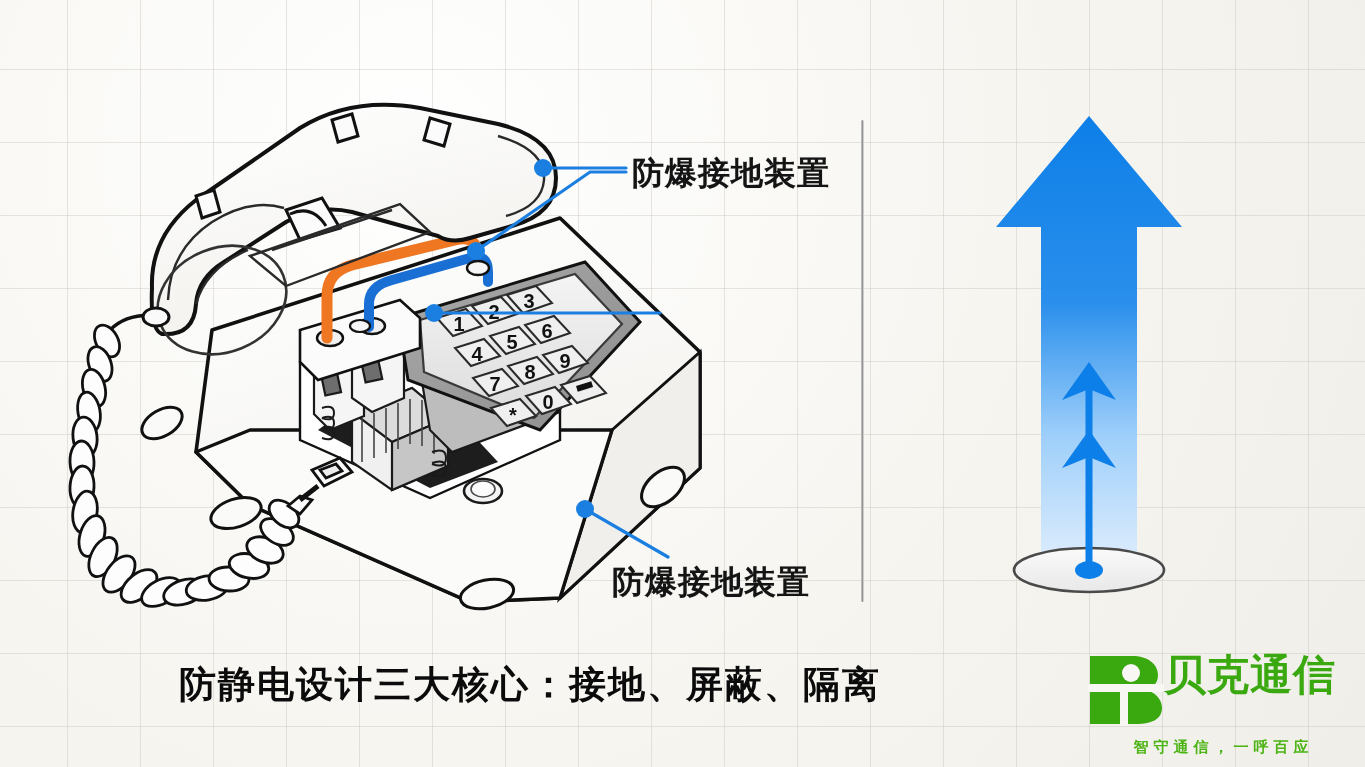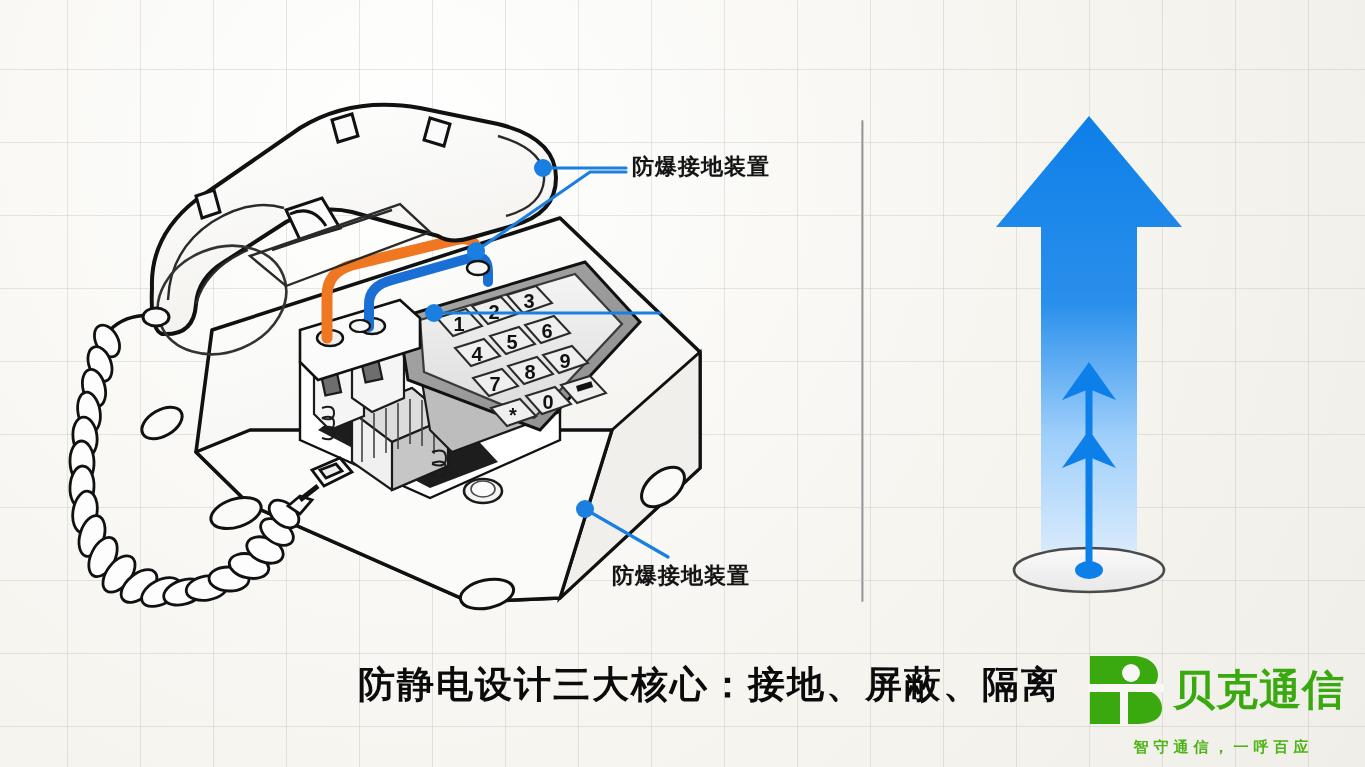--- a/index.html
+++ b/index.html
@@ -27,43 +27,43 @@
     left:861px;top:120px;width:3px;height:482px;
     background:linear-gradient(to right,#d8d8d8,#8a8a8a 45%,#b9b9b9 70%,#e6e6e6);
     border-radius:2px;
   }
 
   
   .callout-label{
     position:absolute;
     color:#141414;
     font-weight:700;
-    font-size:22px;
+    font-size:32px;
     letter-spacing:1px;
     white-space:nowrap;
     font-family:Liberation Mono, monospace;
     text-shadow:0 0 1px rgba(0,0,0,.25);
   }
   #label-ground{left:632px;top:152px;}
   #label-isolation{left:612px;top:561px;}
 
   
   #headline{
     position:absolute;left:0;top:660px;width:1060px;
-    text-align:right;
+    text-align:center;
     font-size:37px;font-weight:700;color:#0b0b0b;
     letter-spacing:2px;
     font-family:"Liberation Sans","DejaVu Sans",sans-serif;
   }
 
   
   #logo{
     position:absolute;left:1086px;top:654px;width:275px;height:110px;
   }
-  #logo-row{display:flex;align-items:center;gap:9px;height:72px;}
+  #logo-row{display:flex;height:72px;}
   #logo-mark{width:78px;height:72px;flex:0 0 auto;}
   #logo-word{
     font-size:42px;font-weight:700;color:#3aa80f;letter-spacing:1px;
     line-height:1;white-space:nowrap;
     font-family:"Liberation Sans","DejaVu Sans",sans-serif;
   }
   #logo-tagline{
     margin-top:12px;
     font-size:15px;font-weight:700;color:#4cb414;letter-spacing:5px;
     white-space:nowrap;text-align:center;

